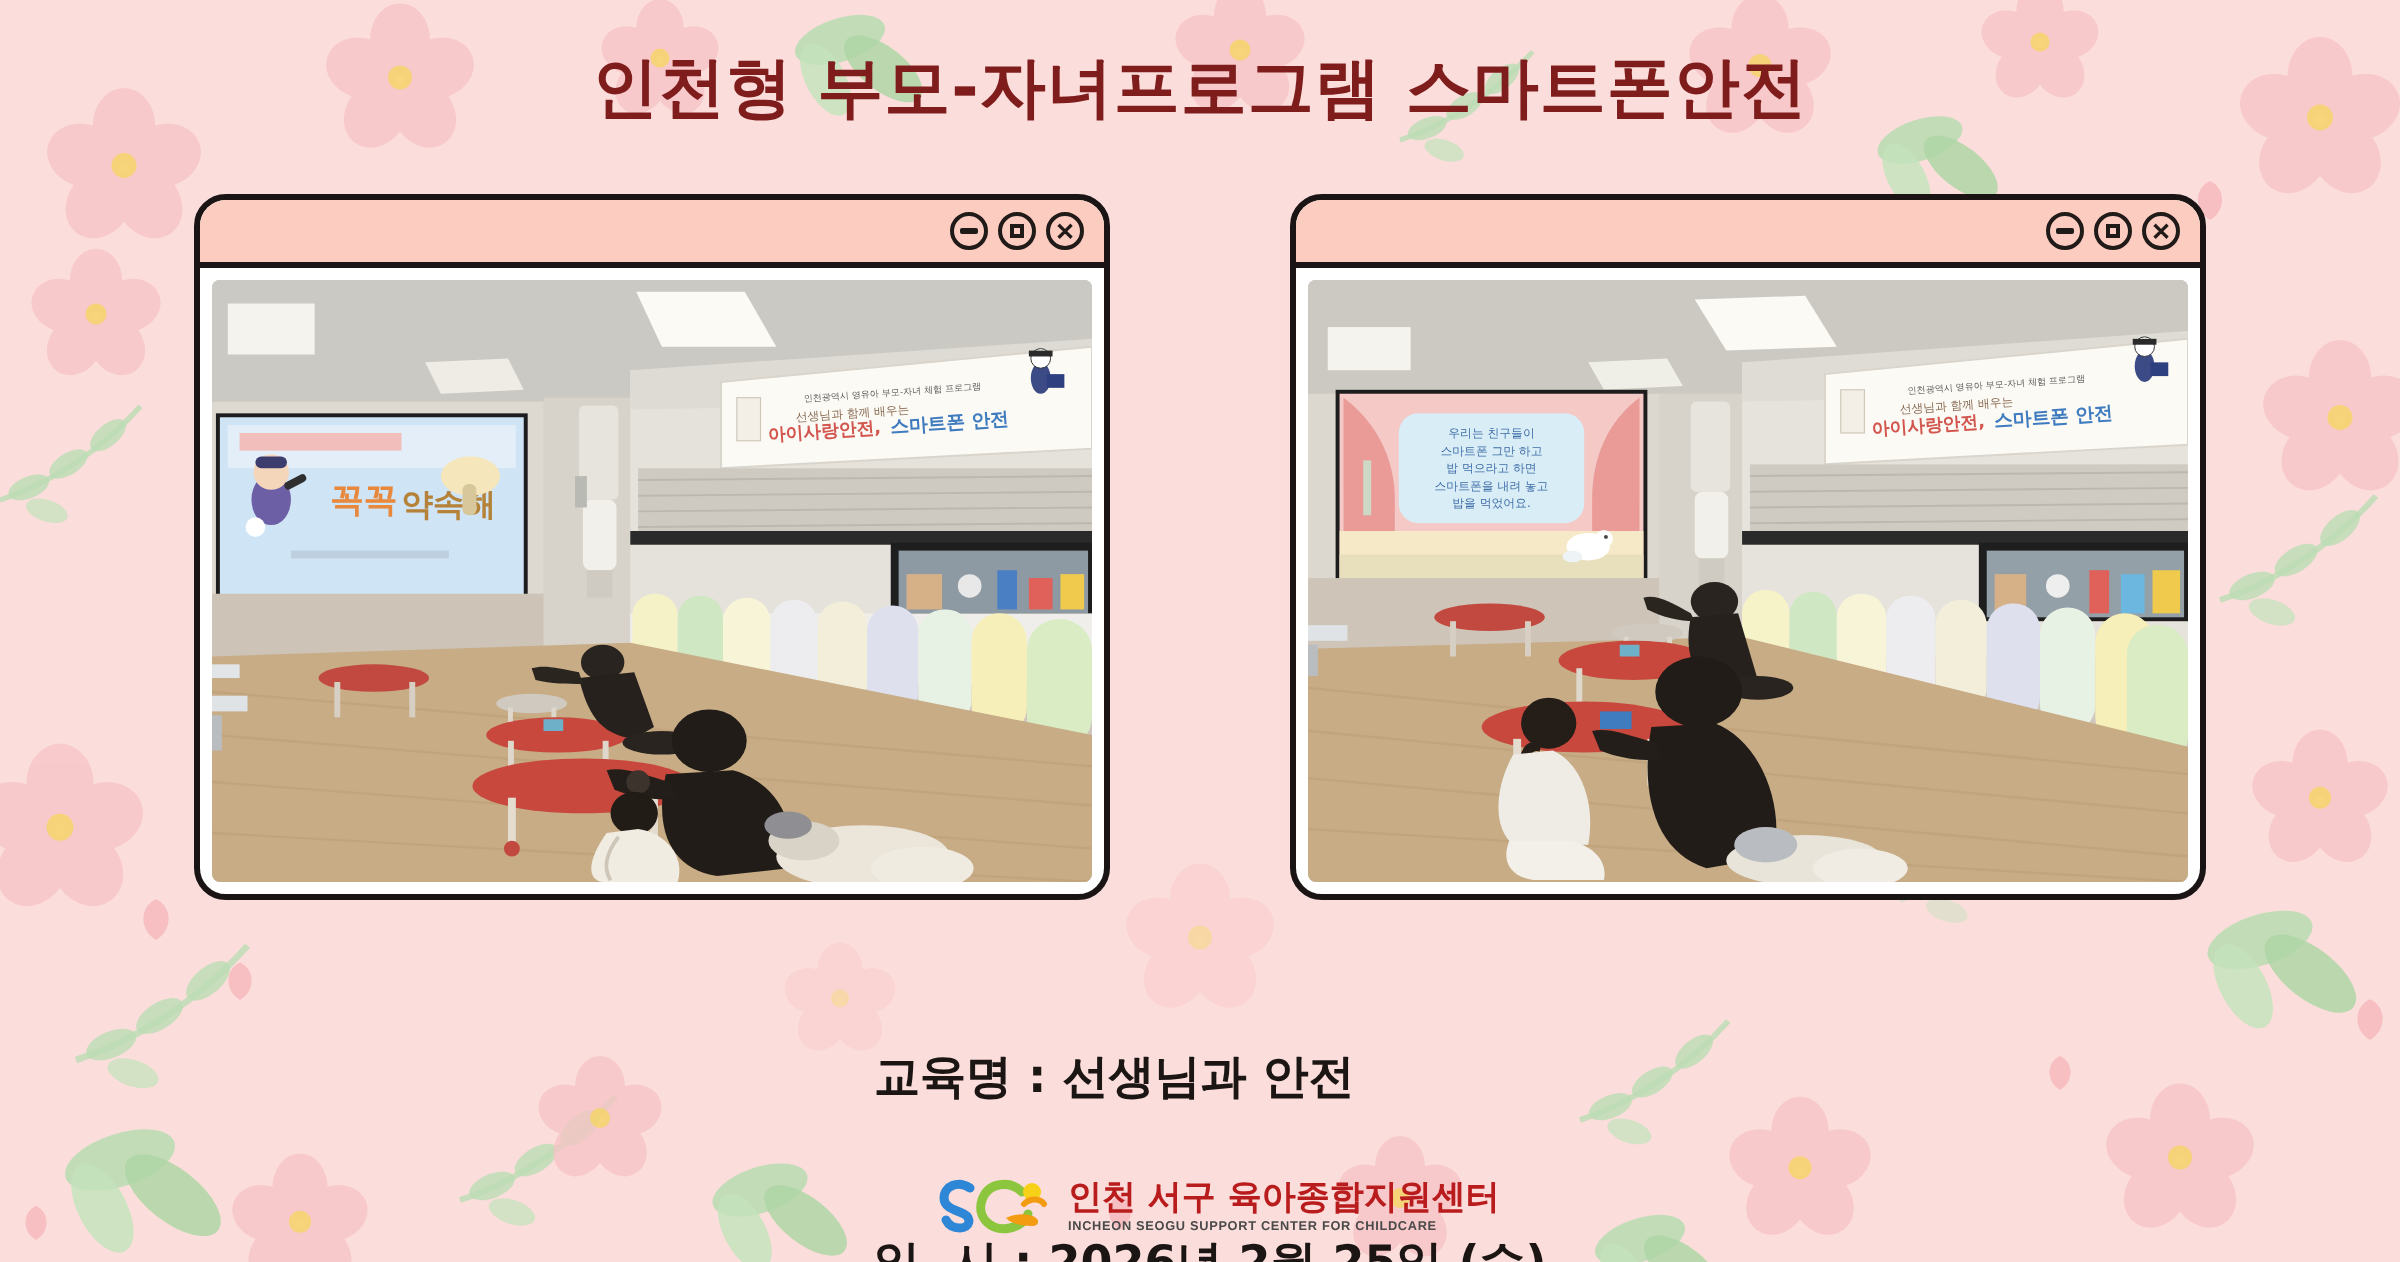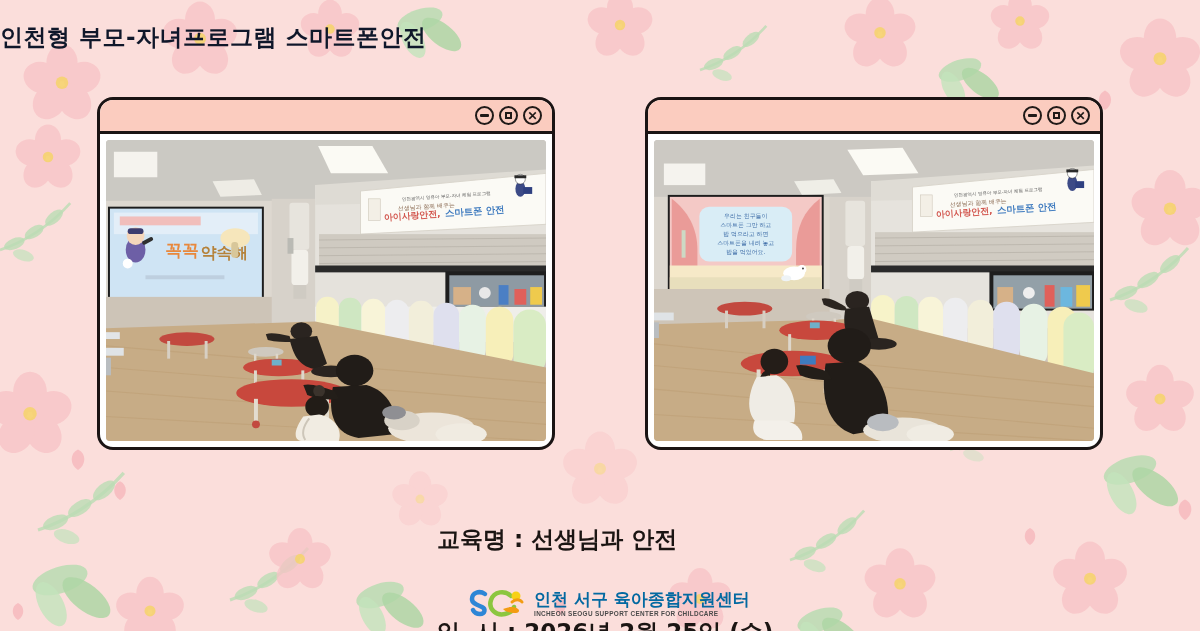--- a/index.html
+++ b/index.html
@@ -9,25 +9,26 @@
     background:#fadfdc;
     position:relative;
   }
   
   #bg-layer{position:absolute;inset:0;background:#fbdedb;overflow:hidden;}
   #bg-layer svg{position:absolute;inset:0;width:1200px;height:631px;}
 
   
   #poster-title{
     position:absolute;left:0;right:0;top:22px;
+    text-align:center;
     font-family:"DejaVu Sans","Liberation Sans",sans-serif;
     font-weight:700;
-    font-size:23px;
+    font-size:33px;
     letter-spacing:.5px;
-    color:#0f172a;
+    color:#7f1d1d;
     z-index:5;
   }
 
   
   .photo-window{
     position:absolute;top:97px;width:458px;height:353px;
     background:#ffffff;
     border:3px solid #1a1414;
     border-radius:16px;
     box-sizing:border-box;
@@ -81,21 +82,21 @@
 
   
   #center-logo{
     position:absolute;left:468px;top:587px;z-index:5;
     display:flex;align-items:center;gap:8px;
   }
   #logo-mark{width:58px;height:34px;}
   .logo-text-wrap{display:flex;flex-direction:column;justify-content:center;}
   #logo-kr{
     font-family:"DejaVu Sans","Liberation Sans",sans-serif;
-    font-weight:700;font-size:17px;color:#0369a1;letter-spacing:0px;line-height:19px;
+    font-weight:700;font-size:17px;color:#b91c1c;letter-spacing:0px;line-height:19px;
   }
   #logo-en{
     font-family:"Liberation Sans",sans-serif;
     font-weight:700;font-size:6.4px;color:#4a4a4a;letter-spacing:.35px;line-height:9px;
   }
 </style>
 </head>
 <body>
 
 <div id="bg-layer">

